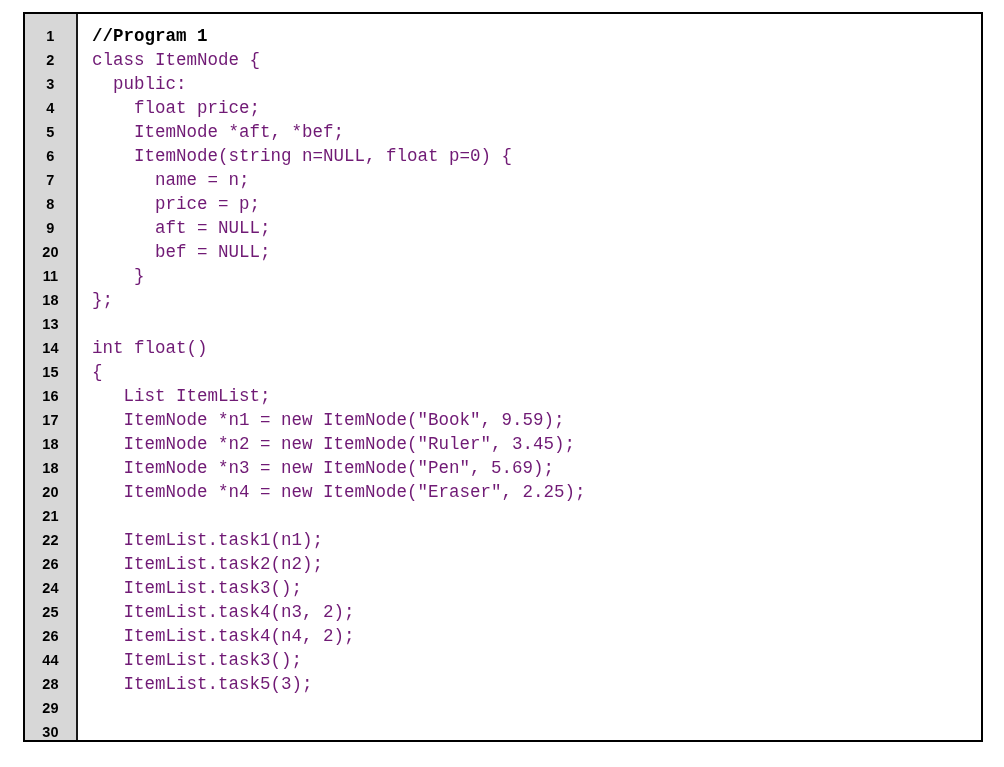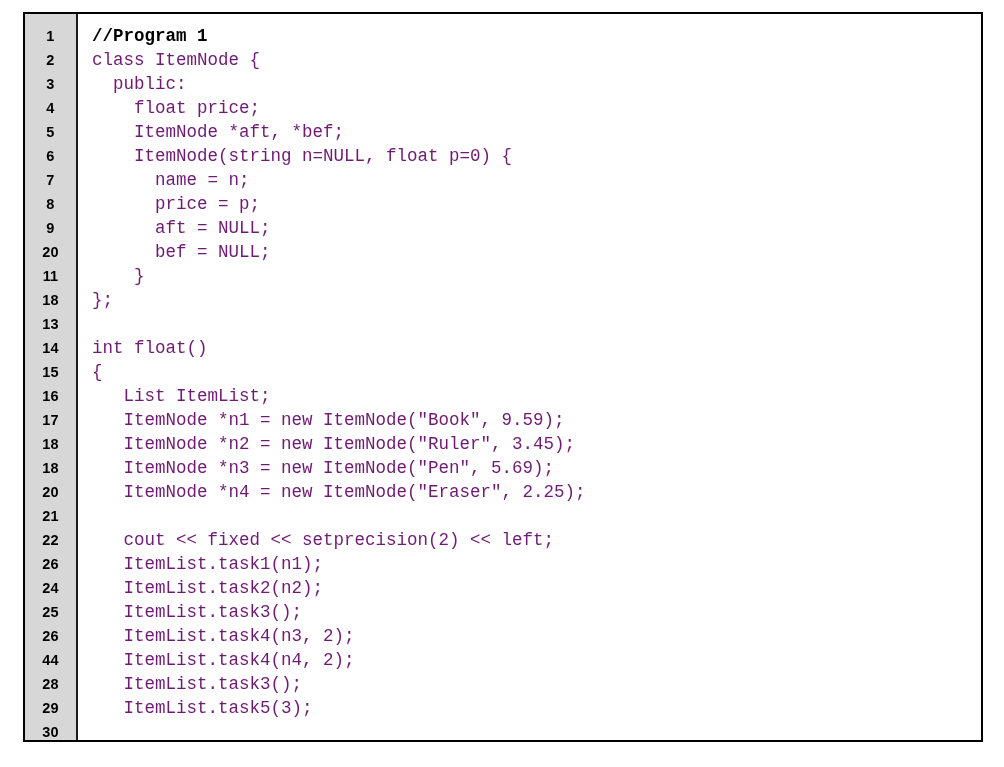--- a/index.html
+++ b/index.html
@@ -126,21 +126,20 @@
       <div class="code-line">};</div>
       <div class="code-line"></div>
       <div class="code-line">int float()</div>
       <div class="code-line">{</div>
       <div class="code-line">   List ItemList;</div>
       <div class="code-line">   ItemNode *n1 = new ItemNode("Book", 9.59);</div>
       <div class="code-line">   ItemNode *n2 = new ItemNode("Ruler", 3.45);</div>
       <div class="code-line">   ItemNode *n3 = new ItemNode("Pen", 5.69);</div>
       <div class="code-line">   ItemNode *n4 = new ItemNode("Eraser", 2.25);</div>
       <div class="code-line"></div>
-      <div class="code-line">   cout &lt;&lt; fixed &lt;&lt; setprecision(2) &lt;&lt; left;</div>
       <div class="code-line">   ItemList.task1(n1);</div>
       <div class="code-line">   ItemList.task2(n2);</div>
       <div class="code-line">   ItemList.task3();</div>
       <div class="code-line">   ItemList.task4(n3, 2);</div>
       <div class="code-line">   ItemList.task4(n4, 2);</div>
       <div class="code-line">   ItemList.task3();</div>
       <div class="code-line">   ItemList.task5(3);</div>
     </div>
 </div>
 

